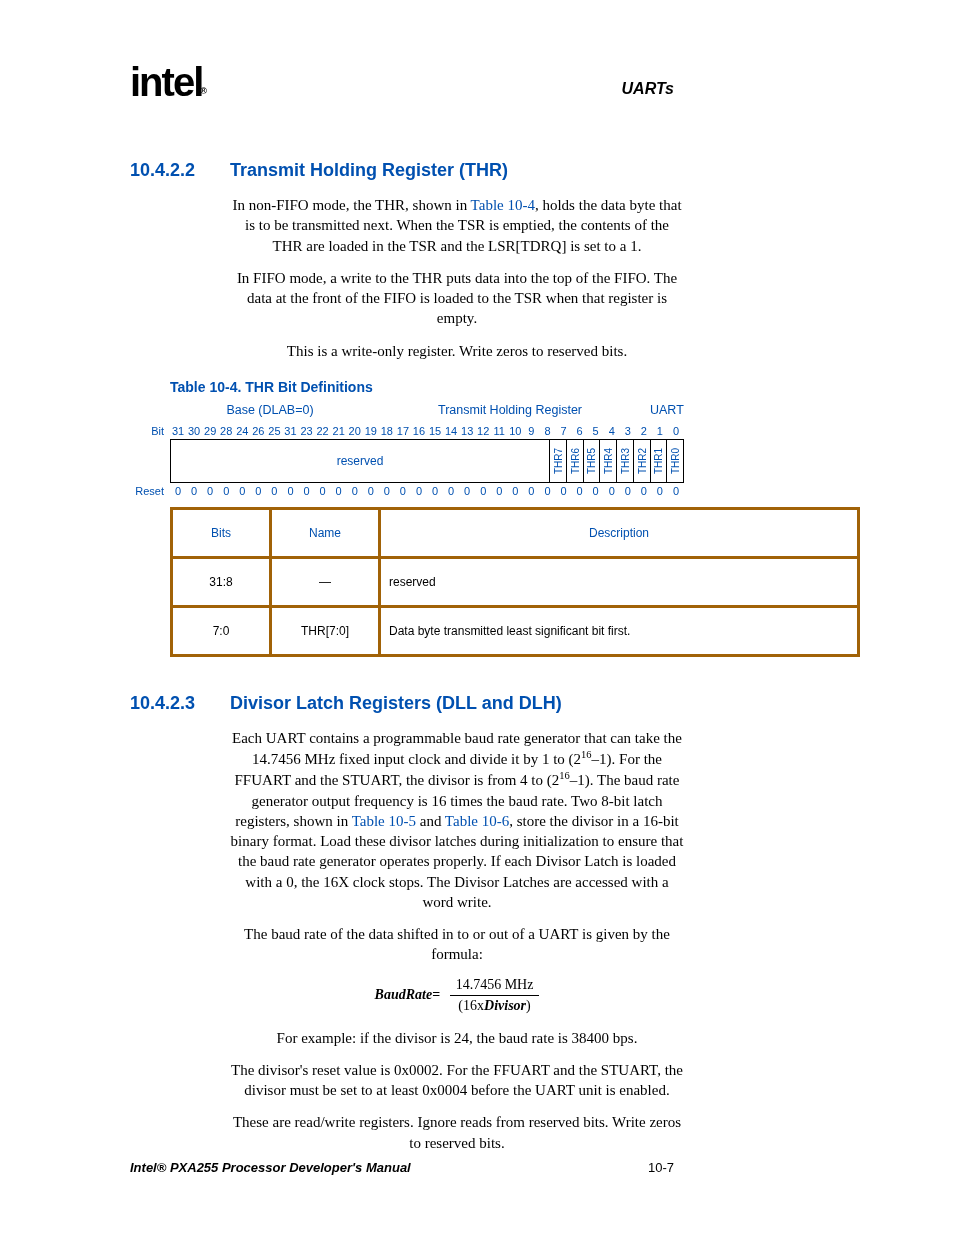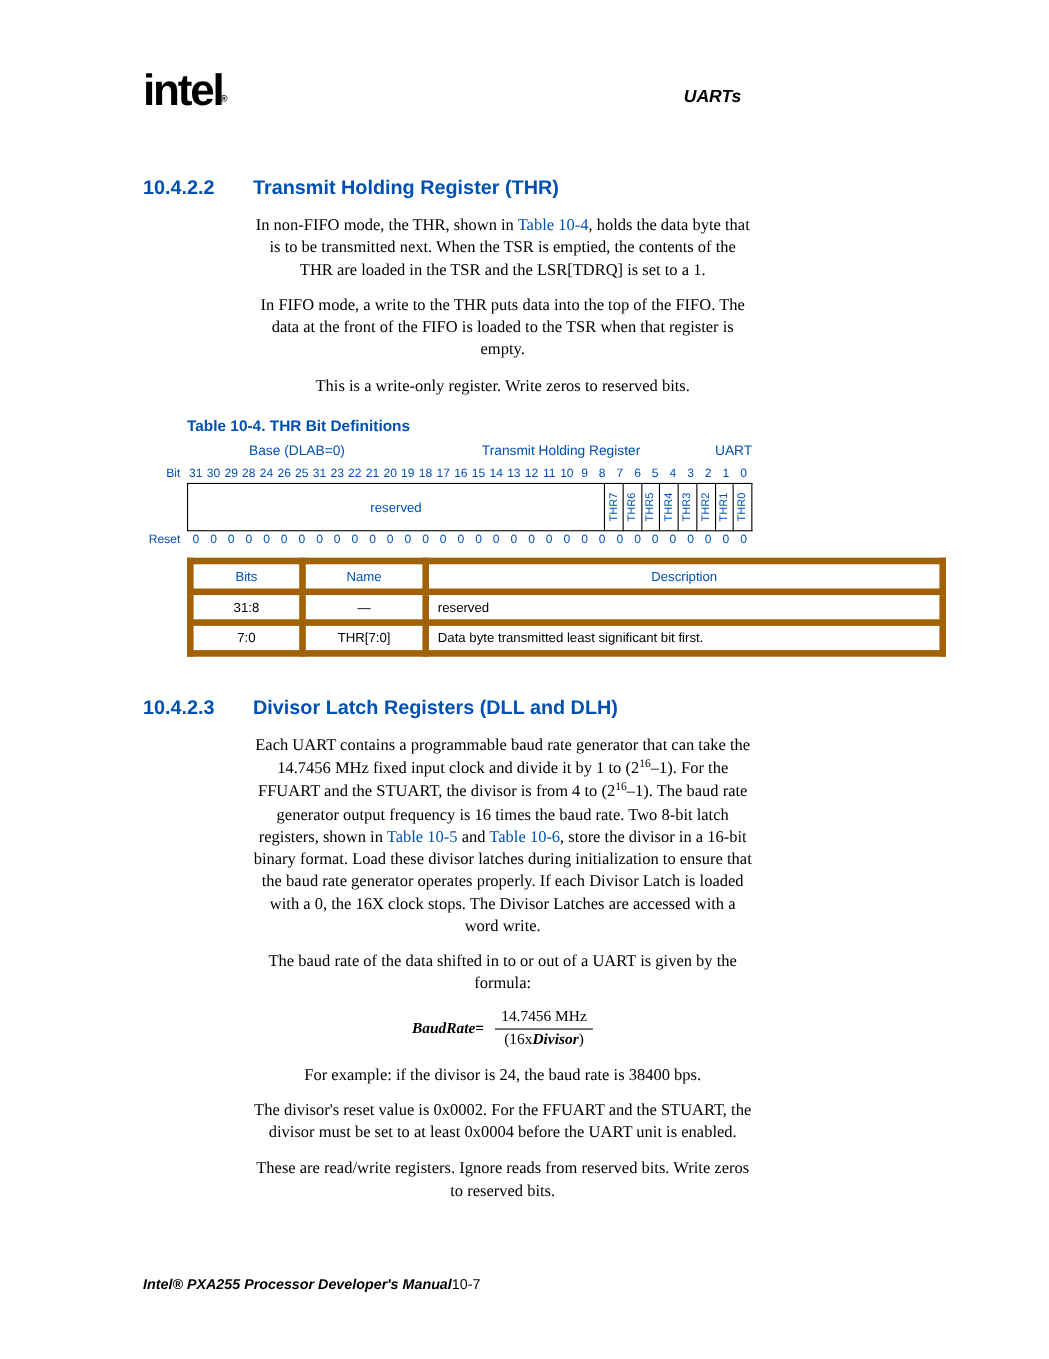--- a/index.html
+++ b/index.html
@@ -170,22 +170,22 @@
   
   .desc-table {
     margin-left: 40px;
     margin-top: 8px;
     border-collapse: collapse;
     width: 690px;
     font-family: Arial, Helvetica, sans-serif;
     font-size: 12px;
   }
   .desc-table th, .desc-table td {
-    border: 6px solid #a16207;
-    padding: 4px 8px;
+    border: 3px solid #a16207;
+    padding: 16px 8px;
   }
   .desc-table th {
     color: #0050b0;
     font-weight: normal;
     text-align: center;
   }
   .desc-table td.c { text-align: center; }
   .formula {
     text-align: center;
     font-family: "Times New Roman", serif;
@@ -210,20 +210,21 @@
   .formula .frac .den {
     display: block;
     padding-top: 2px;
   }
   .footer {
     position: absolute;
     bottom: 60px;
     left: 130px;
     right: 110px;
     display: flex;
+    justify-content: space-between;
     font-size: 13px;
     font-family: Arial, Helvetica, sans-serif;
   }
   .footer .ftitle { font-style: italic; font-weight: bold; }
   sup { font-size: 0.7em; }
 </style>
 </head>
 <body>
 
 <div class="page">

